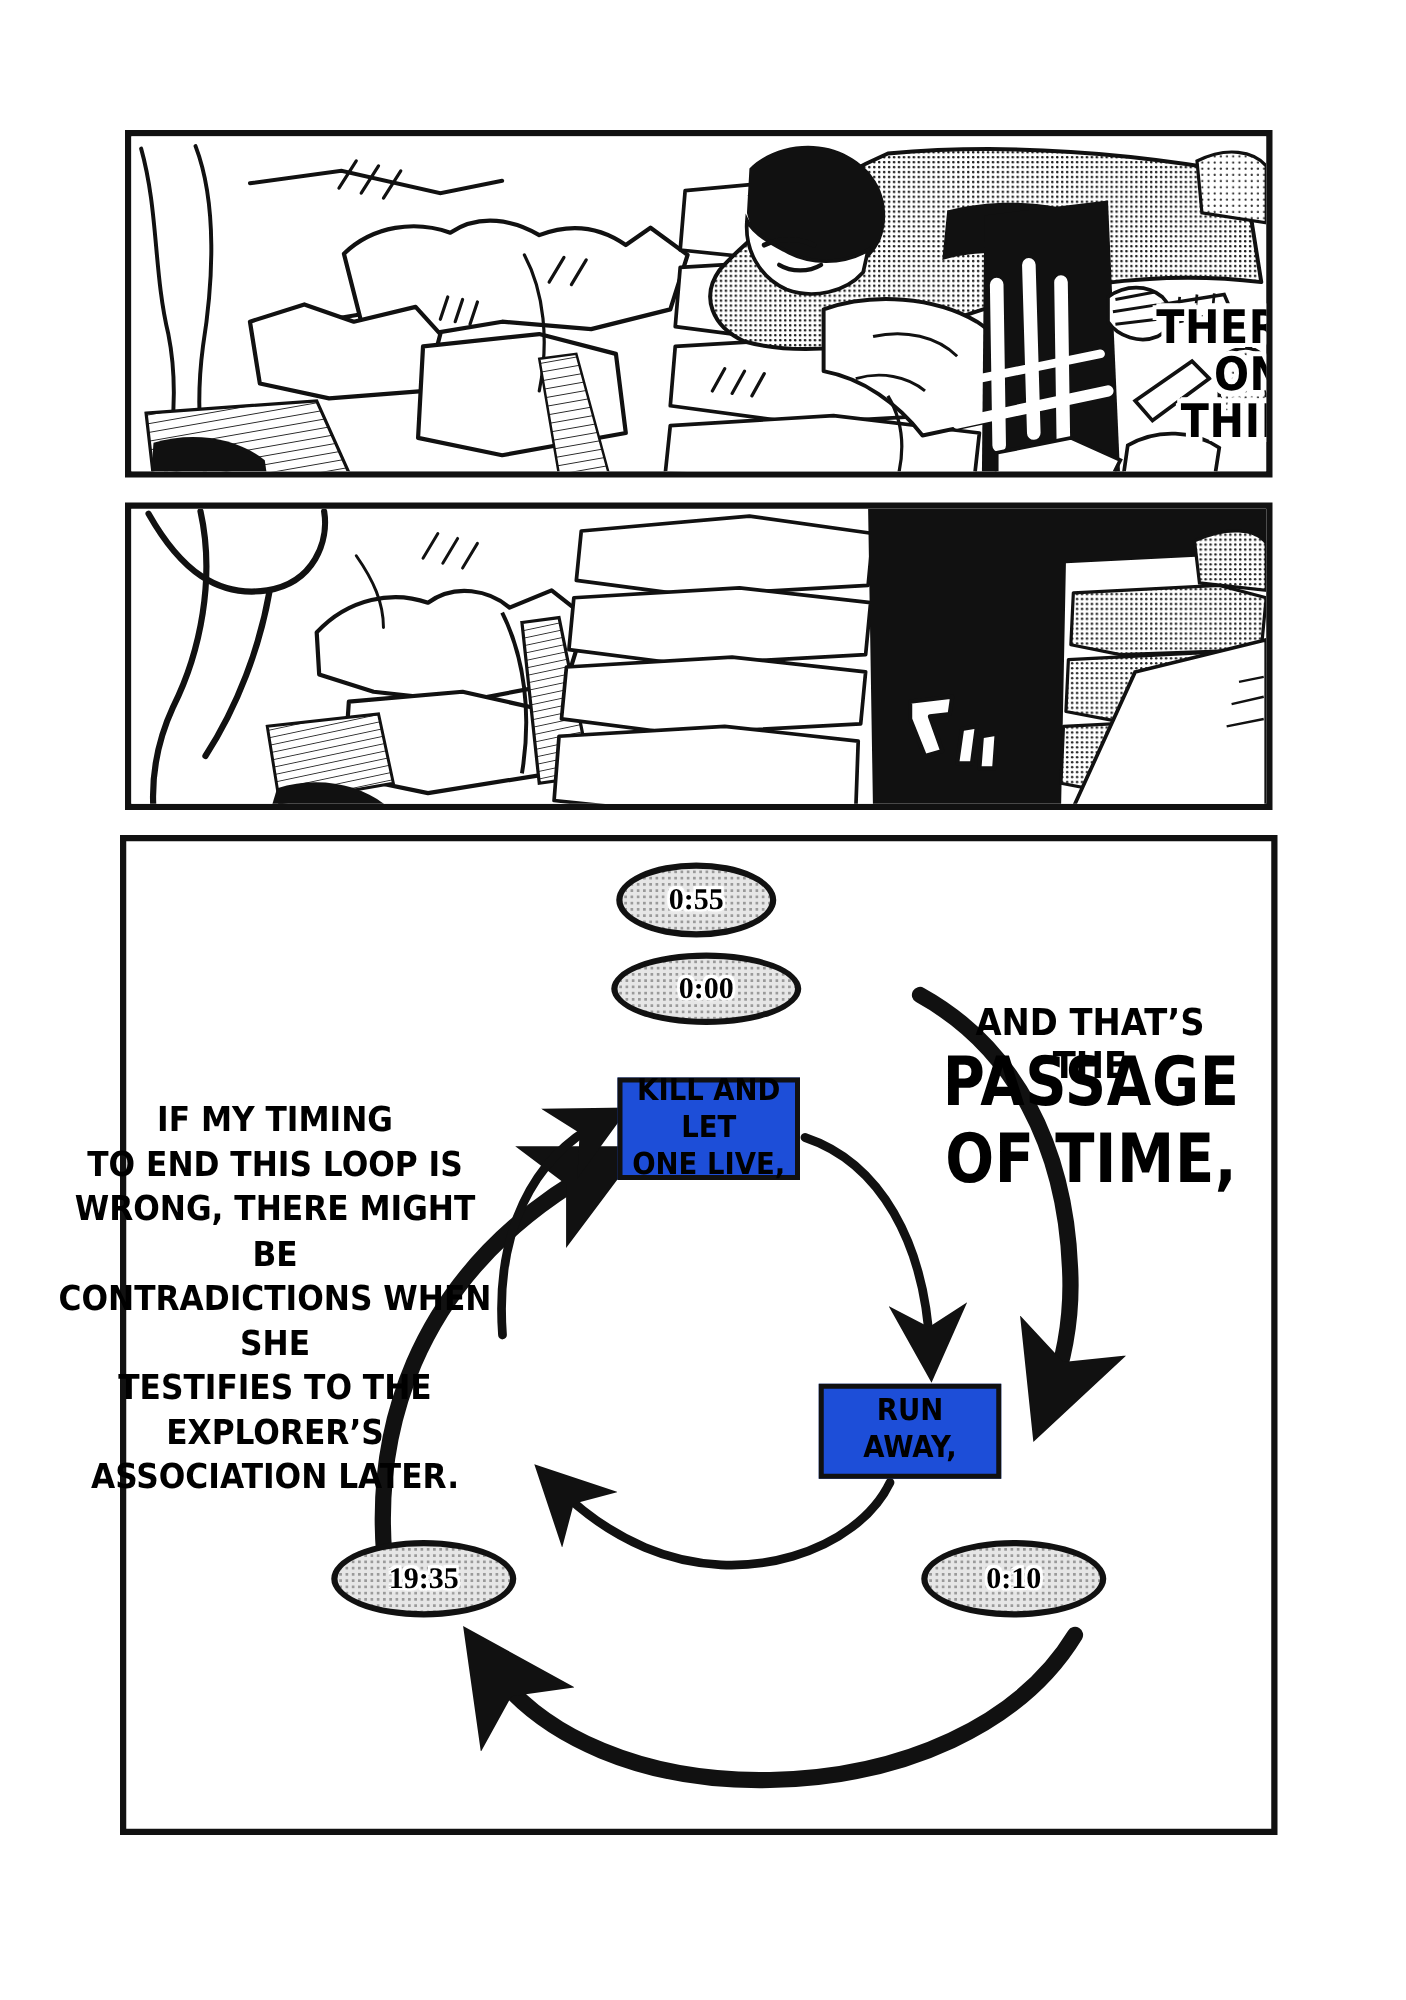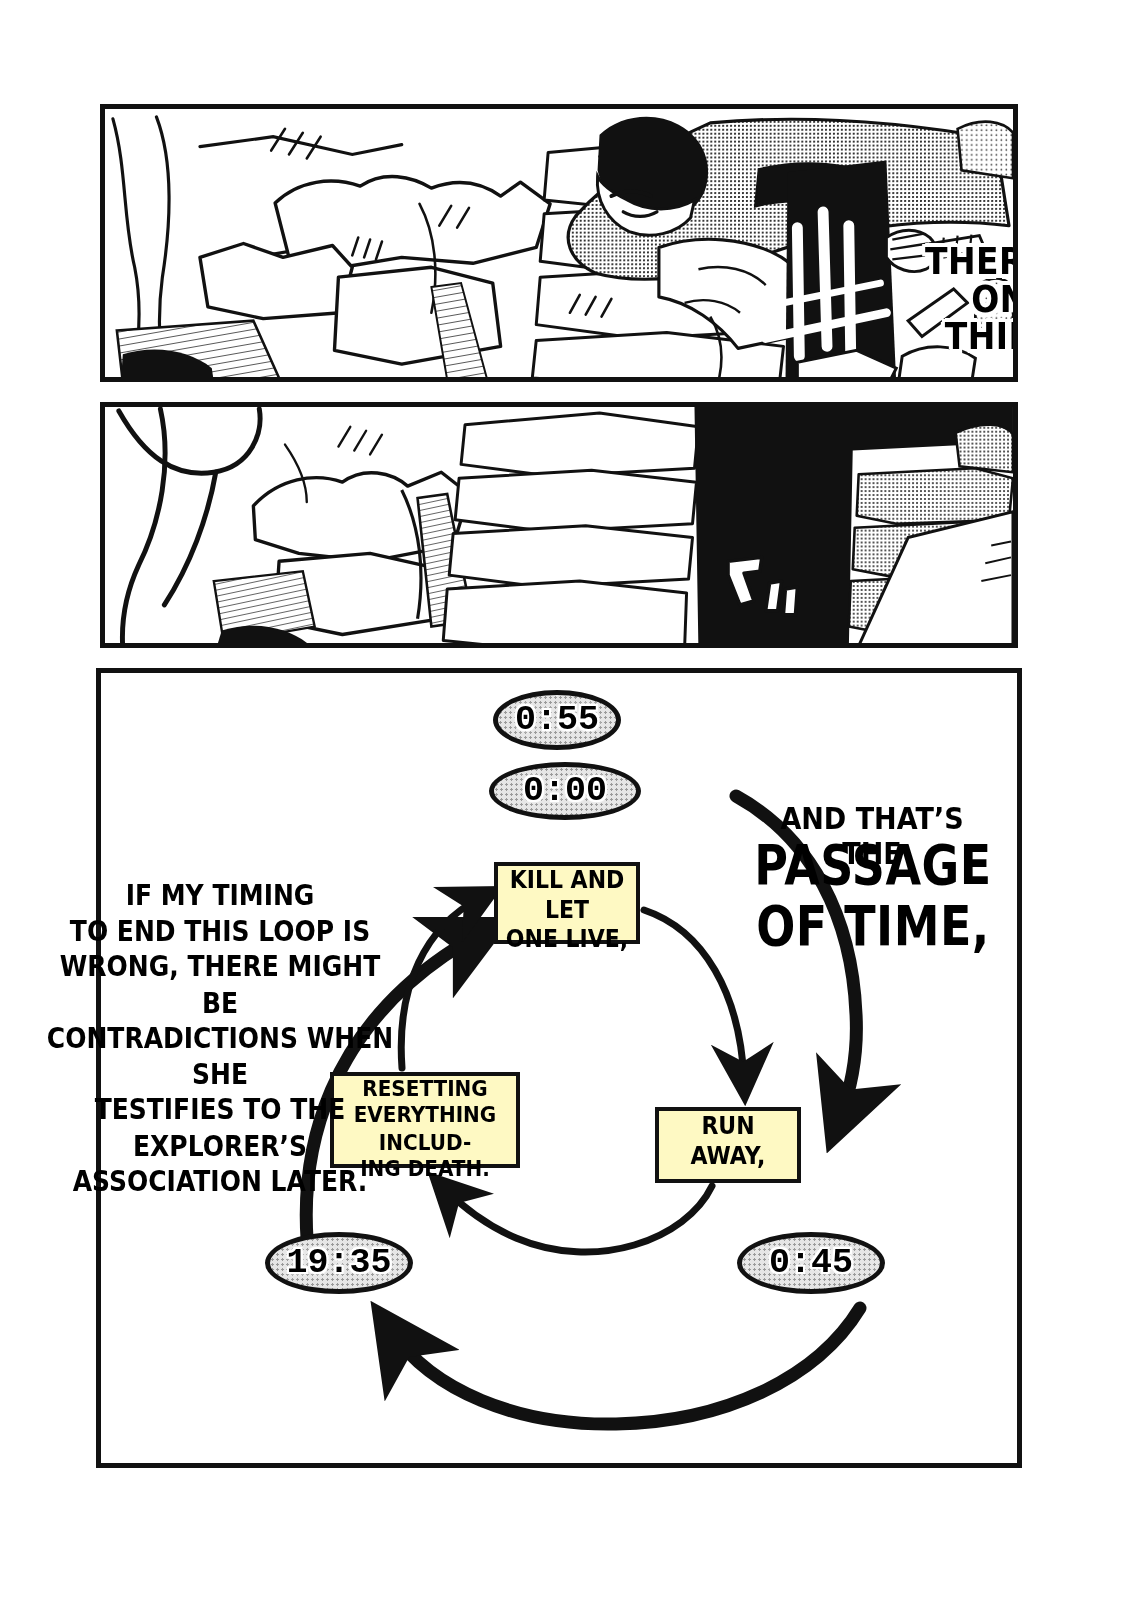--- a/index.html
+++ b/index.html
@@ -90,40 +90,40 @@
     border: 5px solid #111;
     border-radius: 50%;
     background-color: #e6e6e6;
     background-image:
       radial-gradient(#9a9a9a 1.1px, transparent 1.2px);
     background-size: 5px 5px;
     display: flex; align-items: center; justify-content: center;
     box-sizing: border-box;
   }
   .time-node span {
-    font-family: Liberation Mono, monospace;
+    font-family: Liberation Serif, serif;
     font-weight: bold;
-    font-size: 35px;
+    font-size: 24px;
     color: #000;
     text-shadow:
       0 0 5px #fff, 0 0 5px #fff, 0 0 5px #fff,
       2px 0 0 #fff, -2px 0 0 #fff, 0 2px 0 #fff, 0 -2px 0 #fff,
       2px 2px 0 #fff, -2px 2px 0 #fff, 2px -2px 0 #fff, -2px -2px 0 #fff;
   }
   #node-0055 { left: 493px; top: 690px; width: 128px; height: 60px; }
   #node-0000 { left: 489px; top: 762px; width: 152px; height: 58px; justify-content: center; }
   #node-0010 { left: 737px; top: 1232px; width: 148px; height: 62px; }
   #node-0035 { left: 265px; top: 1232px; width: 148px; height: 62px; }
 
   .step-box {
     position: absolute;
     border: 4px solid #111;
-    background: #fef9c3;
+    background: #1d4ed8;
     box-sizing: border-box;
-    display: flex; align-items: flex-start; justify-content: center;
+    display: flex; align-items: center; justify-content: center;
     padding: 4px 6px;
   }
   .step-box span {
     font-family: "DejaVu Sans", sans-serif;
     font-weight: bold;
     font-size: 22px;
     line-height: 1.22;
     color: #000;
     text-align: center;
     white-space: pre-line;
@@ -343,37 +343,32 @@
     <path d="M616 518 C 590 572, 500 604, 420 570 C 392 558, 368 540, 350 522" fill="none" stroke="#111" stroke-width="7" stroke-linecap="round" marker-end="url(#arrowThin)"></path>
   </svg>
 
   <div class="time-node" id="node-0055">
     <span>0:55</span>
   </div>
   <div class="time-node" id="node-0000">
     <span>0:00</span>
   </div>
   <div class="time-node" id="node-0010">
-    <span>0:45</span>
+    <span>0:10</span>
   </div>
   <div class="time-node" id="node-0035">
     <span>19:35</span>
   </div>
 
   <div class="step-box" id="box-kill">
     <span>KILL AND LET
 ONE LIVE,</span>
   </div>
   <div class="step-box" id="box-run">
     <span>RUN AWAY,</span>
-  </div>
-  <div class="step-box" id="box-reset">
-    <span>RESETTING
-EVERYTHING INCLUD-
-ING DEATH.</span>
   </div>
 
   <div id="narration">IF MY TIMING
 TO END THIS LOOP IS
 WRONG, THERE MIGHT BE
 CONTRADICTIONS WHEN SHE
 TESTIFIES TO THE EXPLORER’S
 ASSOCIATION LATER.</div>
   <div id="passage-small">AND THAT’S THE</div>
   <div id="passage-big">PASSAGE

